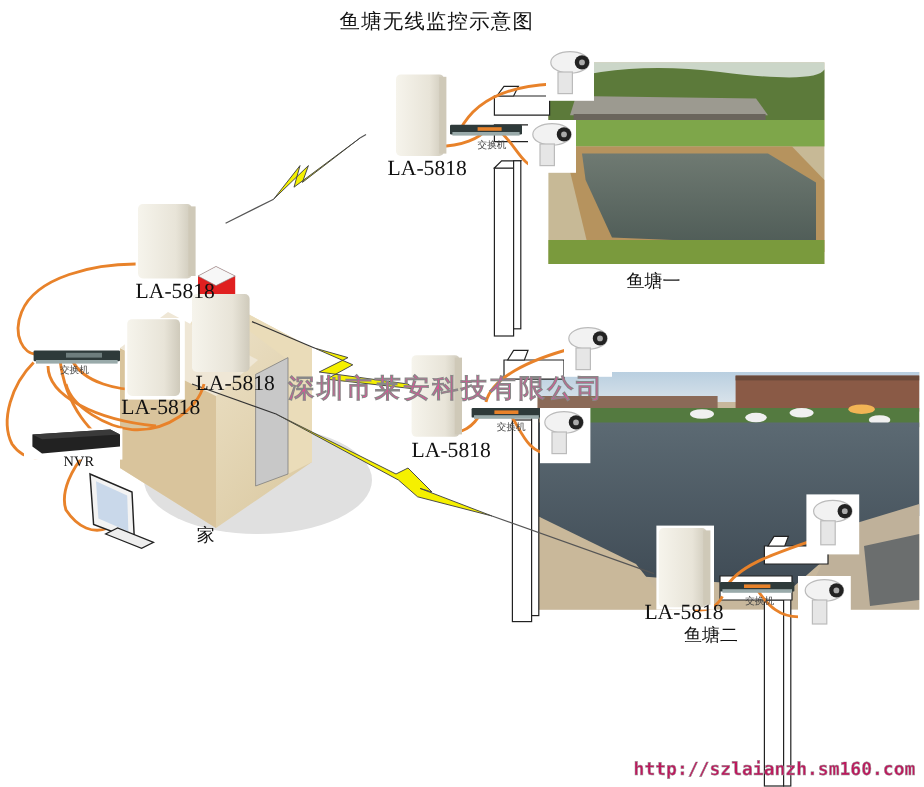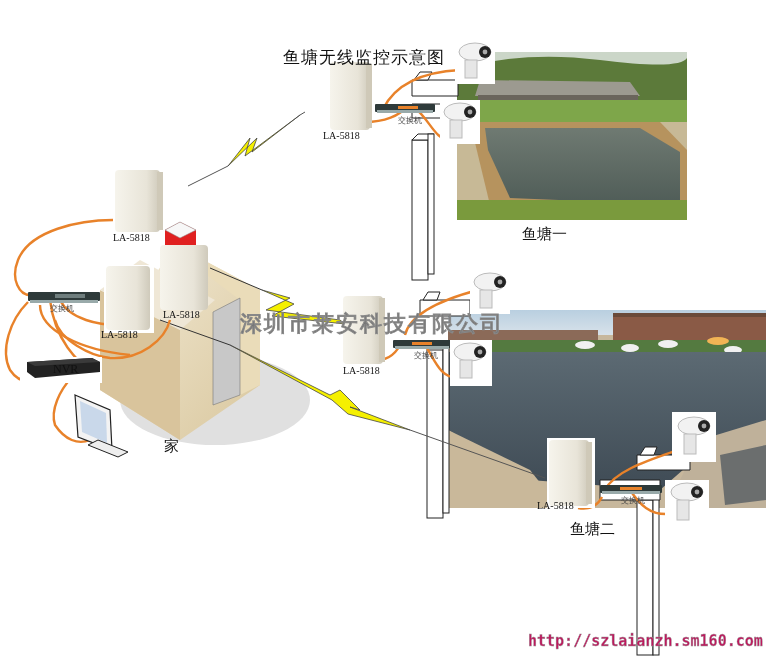--- a/index.html
+++ b/index.html
@@ -1,24 +1,24 @@
 <!DOCTYPE html>
 <html><head>
 <meta charset="utf-8">
 <style>
   html, body { margin:0; padding:0; background:#ffffff; }
   body { width:770px; height:656px; position:relative; overflow:hidden;
          font-family:"Liberation Serif", "DejaVu Serif", serif; }
   #canvas { position:absolute; left:0; top:0; width:770px; height:656px; }
   .lbl { position:absolute; color:#111; white-space:nowrap; }
-  .title { font-size:17px; left:283px; top:6px; letter-spacing:1px;margin-top:40px; }
-  .model { font-size:10px; }
+  .title { font-size:17px; left:283px; top:6px; letter-spacing:1px; }
+  .model { font-size:18px; }
   .switch-lbl { font-size:8px; color:#444; }
   .place { font-size:15px; }
-  .watermark { position:absolute; left:240px; top:309px; font-size:22px; color:#737373;
+  .watermark { position:absolute; left:240px; top:309px; font-size:22px; color:#ec4899;
                -webkit-text-stroke:1px #888; letter-spacing:2px; white-space:nowrap;
                font-family:"DejaVu Serif", serif; }
   .url { position:absolute; left:528px; top:632px; font-size:15px; font-weight:bold;
          color:#be185d; font-family:"DejaVu Sans Mono", "Liberation Mono", monospace;
          -webkit-text-stroke:0.4px #9a9a9a; white-space:nowrap; }
 </style>
 </head>
 <body>
 
 <svg id="canvas" viewBox="0 0 770 656" xmlns="http://www.w3.org/2000/svg">
@@ -248,21 +248,21 @@
   </g>
 </svg>
 
 <div class="lbl title">鱼塘无线监控示意图</div>
 
 <div class="lbl model" style="left:113px;top:232px;">LA-5818</div>
 <div class="lbl model" style="left:101px;top:329px;">LA-5818</div>
 <div class="lbl model" style="left:163px;top:309px;">LA-5818</div>
 
 <div class="lbl switch-lbl" style="left:50px;top:303px;">交换机</div>
-<div class="lbl model" style="left:53px;top:362px;font-size:12px;">NVR</div>
+<div class="lbl model" style="left:53px;top:377px;font-size:12px;">NVR</div>
 <div class="lbl place" style="left:164px;top:437px;">家</div>
 
 <div class="lbl model" style="left:323px;top:130px;">LA-5818</div>
 <div class="lbl switch-lbl" style="left:398px;top:115px;">交换机</div>
 <div class="lbl place" style="left:522px;top:225px;">鱼塘一</div>
 
 <div class="lbl model" style="left:343px;top:365px;">LA-5818</div>
 <div class="lbl switch-lbl" style="left:414px;top:350px;">交换机</div>
 
 <div class="lbl model" style="left:537px;top:500px;">LA-5818</div>

